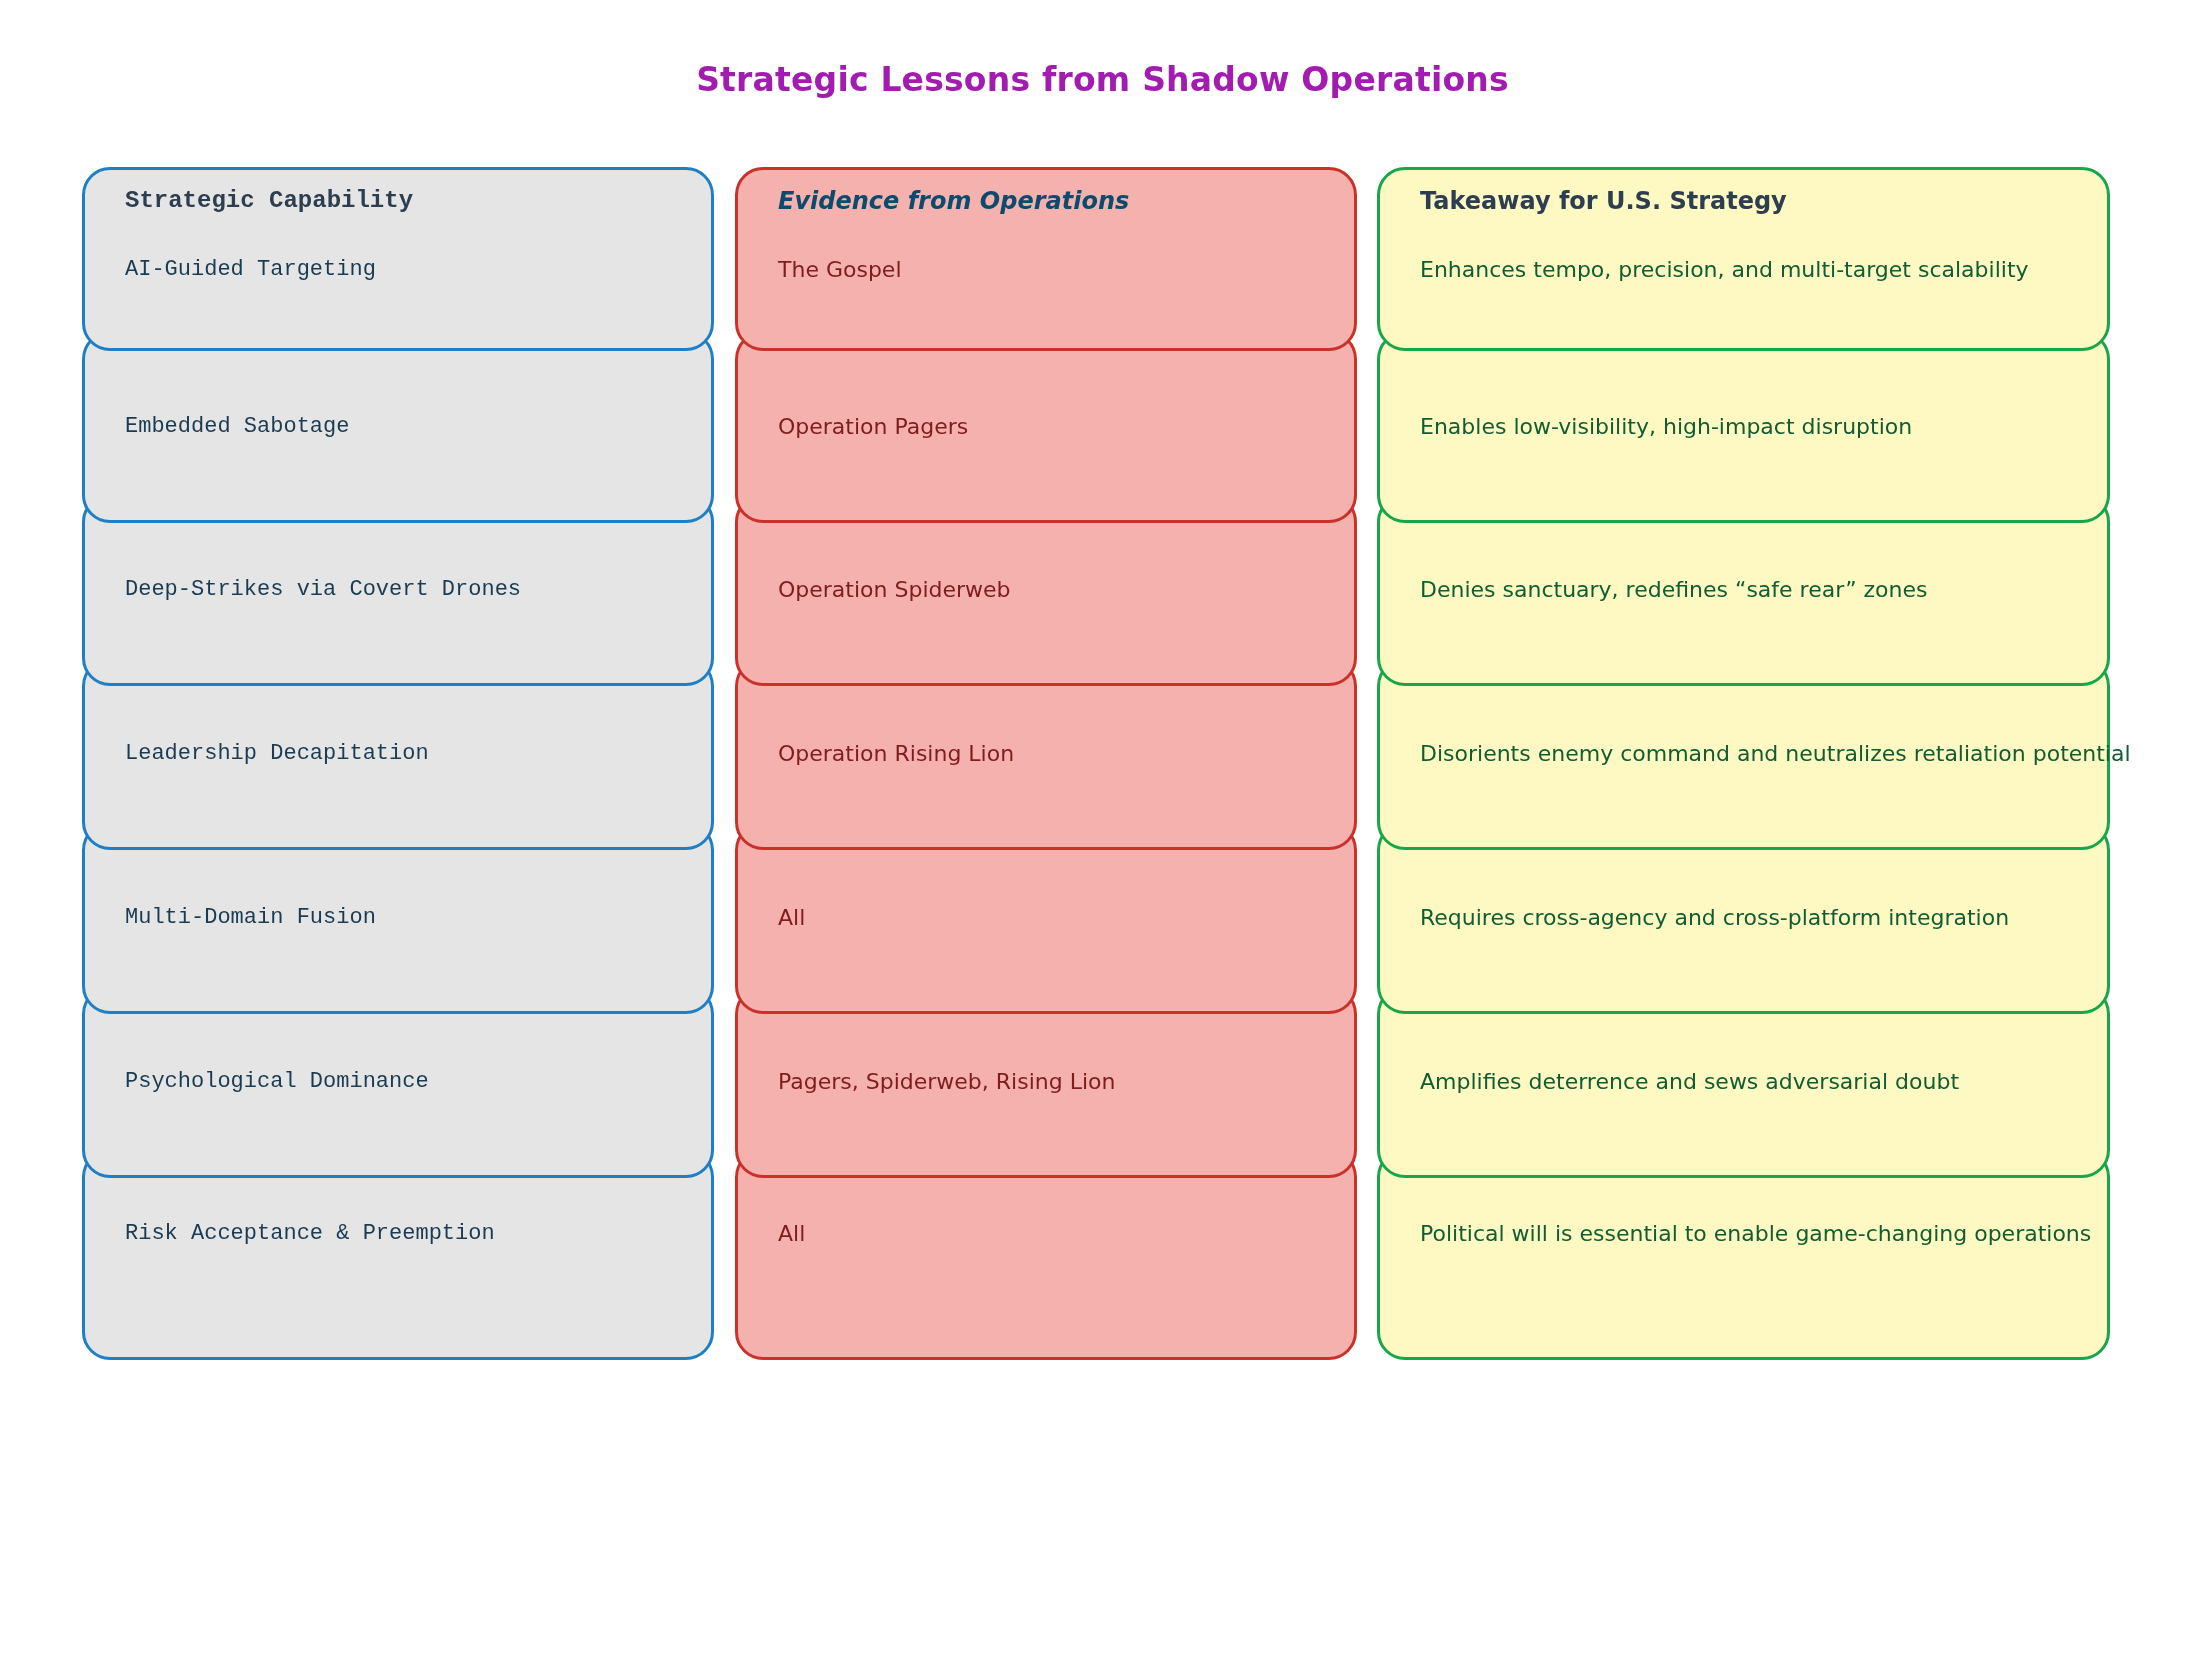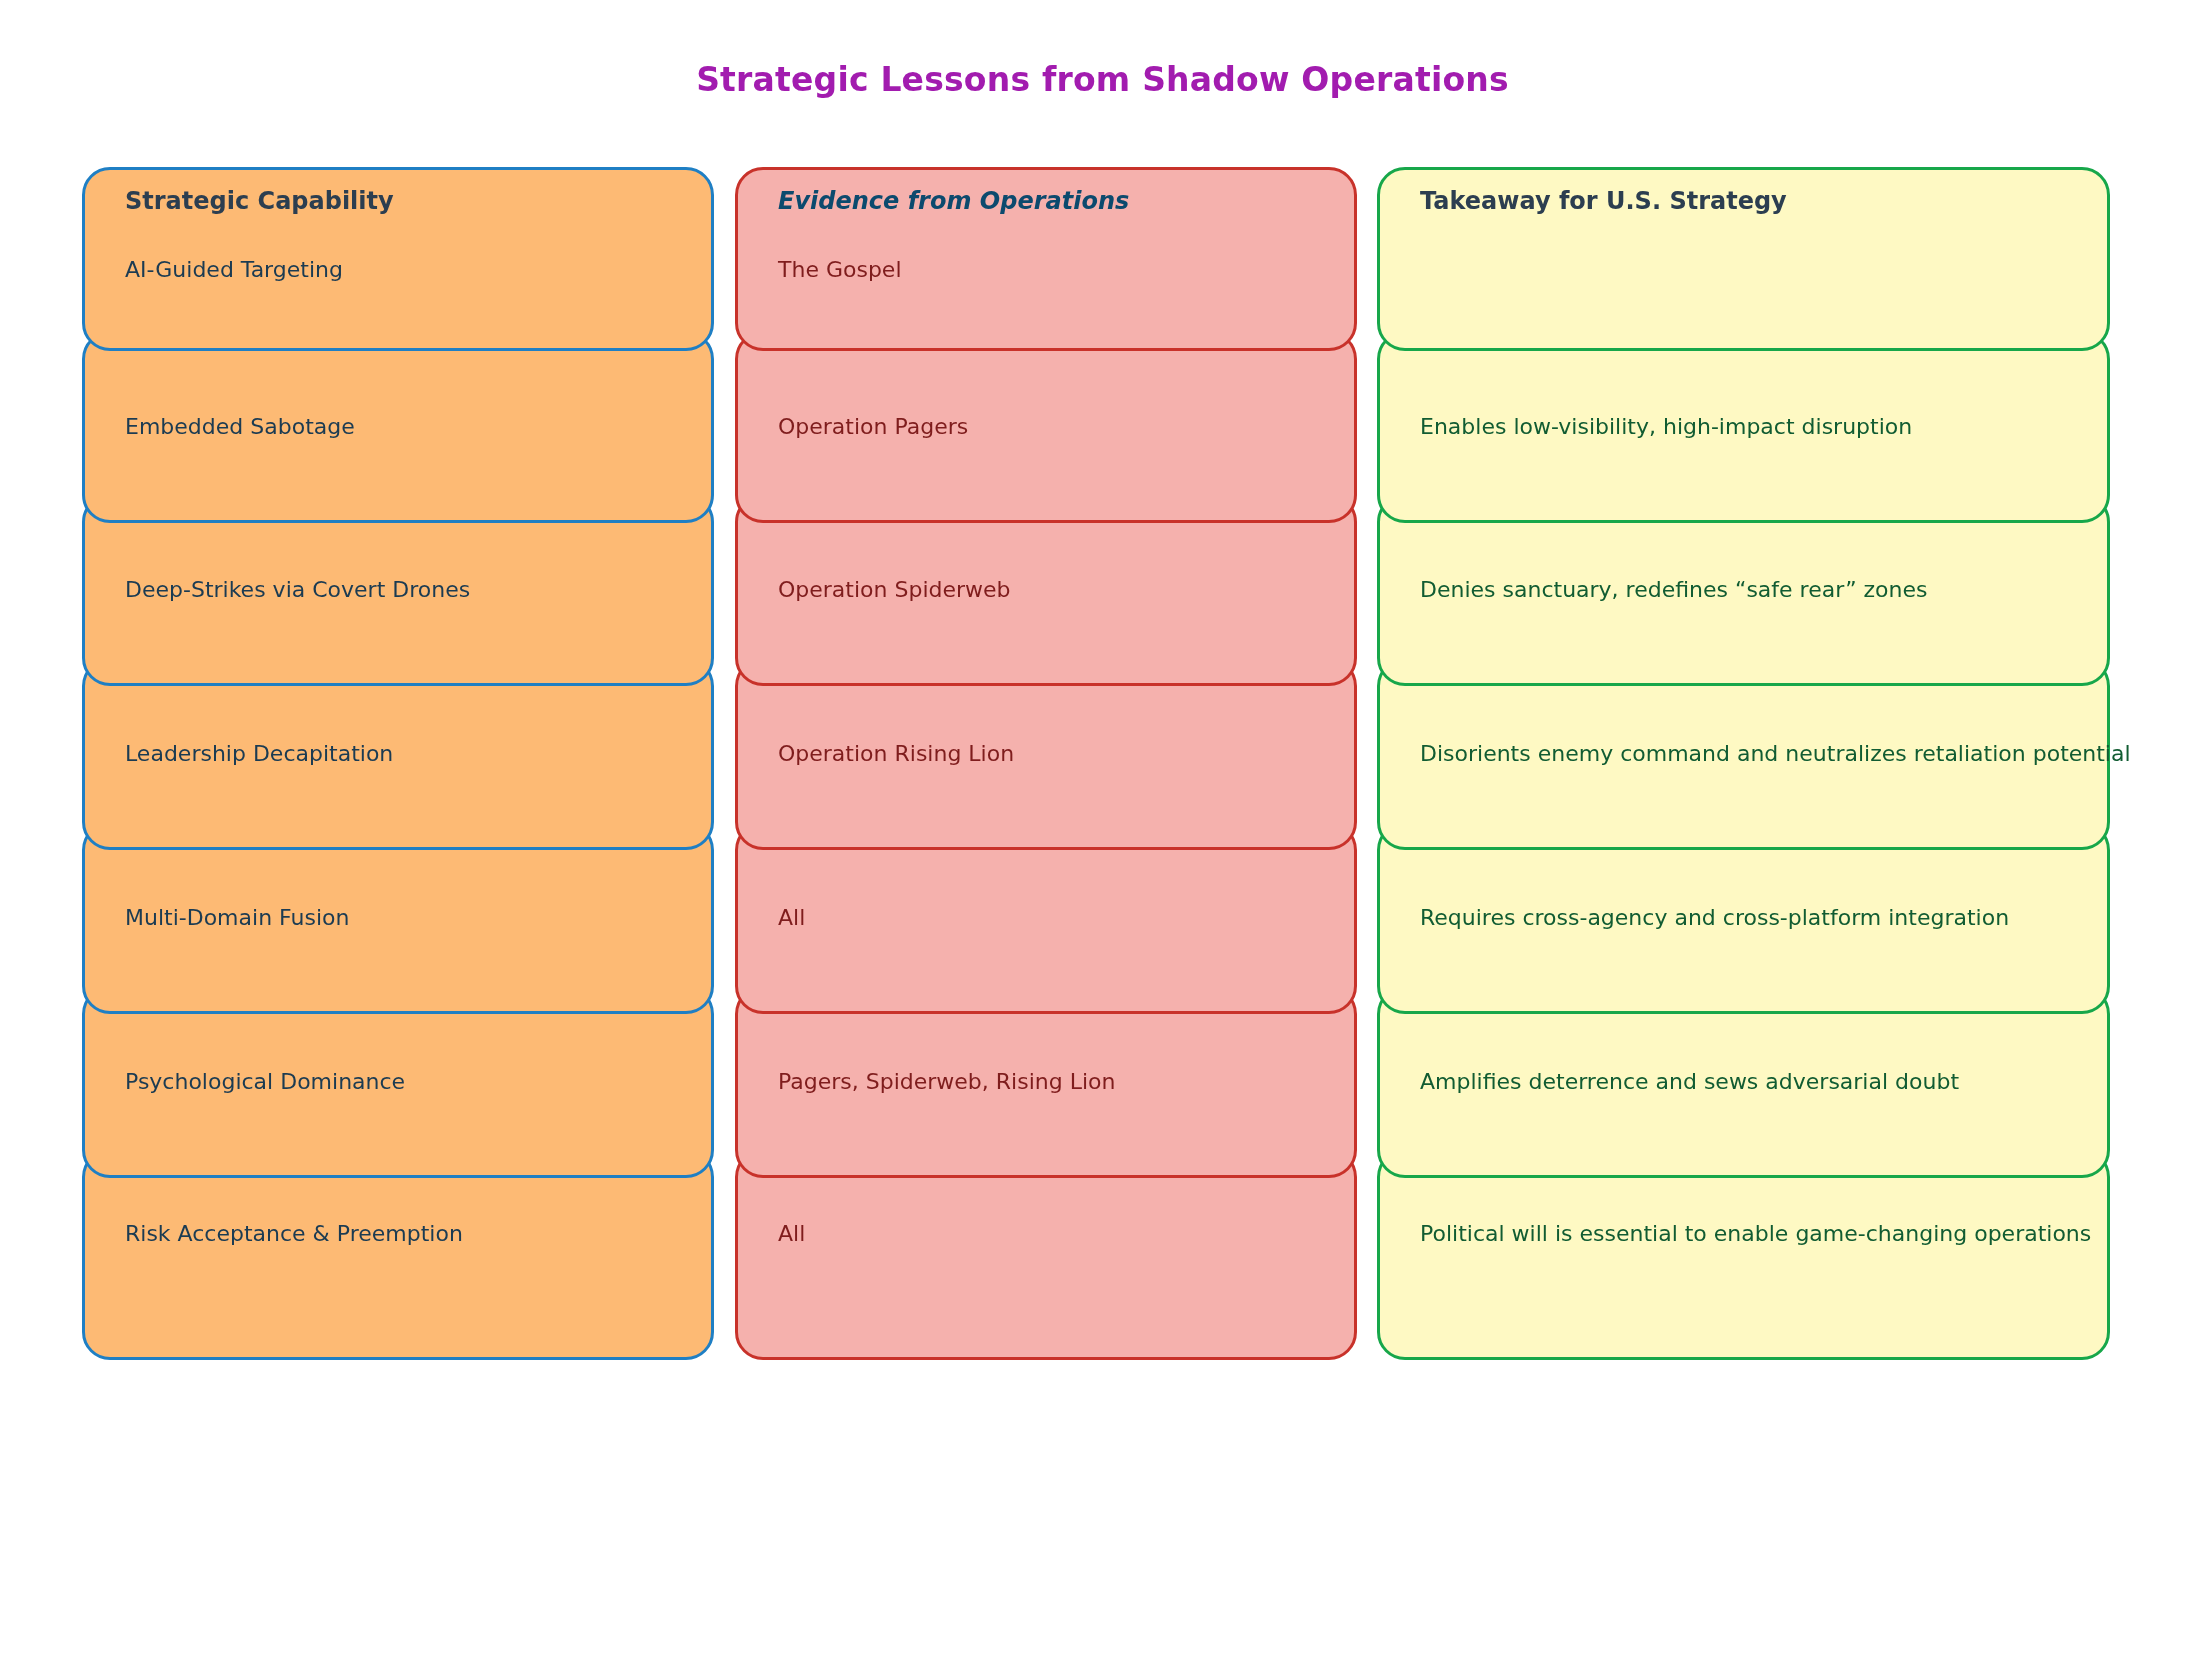--- a/index.html
+++ b/index.html
@@ -76,22 +76,23 @@
     top: 87px;
     font-size: 22px;
     font-weight: normal;
     white-space: nowrap;
   }
 
   
   .col-a { left: 82px; }
   .col-a .cell {
     width: 632px;
-    background: #fdba74;
+    background: #e5e5e5;
     border-color: #1f7fc4;
+    font-family: Liberation Mono, monospace;
   }
   .col-a .cell-label,
   .col-a .cell-sublabel { color: #1b3b52; }
   .col-a .cell-header .cell-label { color: #2c3e50; }
 
   
   .col-b { left: 735px; }
   .col-b .cell {
     width: 622px;
     background: #f5b1ad;
@@ -186,20 +187,21 @@
     <div class="cell" style="top:982px; height:211px; z-index:1;">
       <span class="cell-label" style="top:40%;">All</span>
     </div>
 
   </div>
 
   <div class="column col-c">
 
     <div class="cell cell-header" style="top:0px; height:184px; z-index:7;">
       <span class="cell-label">Takeaway for U.S. Strategy</span>
+      <span class="cell-sublabel">Enhances tempo, precision, and multi-target scalability</span>
     </div>
 
     <div class="cell" style="top:164px; height:192px; z-index:6;">
       <span class="cell-label">Enables low-visibility, high-impact disruption</span>
     </div>
 
     <div class="cell" style="top:327px; height:192px; z-index:5;">
       <span class="cell-label">Denies sanctuary, redefines “safe rear” zones</span>
     </div>
 

